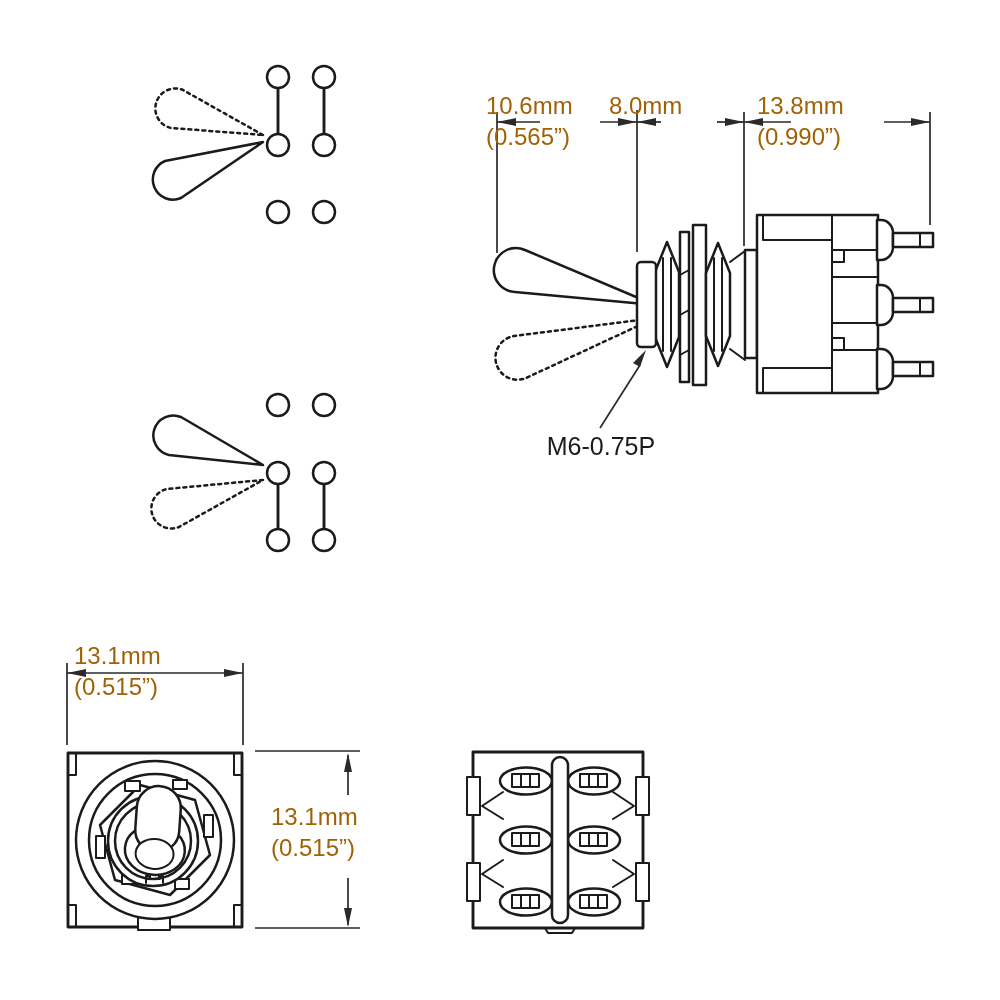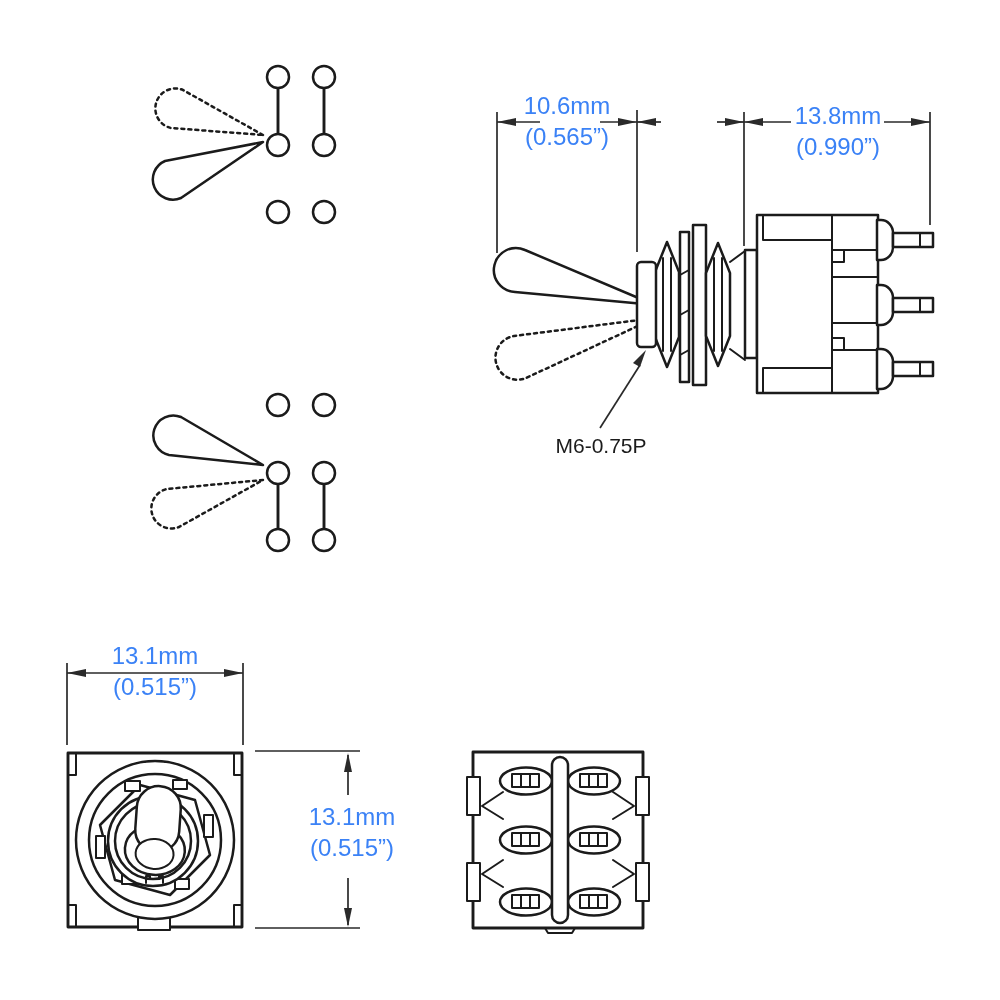--- a/index.html
+++ b/index.html
@@ -6,24 +6,24 @@
   #canvas{position:relative;width:1000px;height:1000px;background:#ffffff;overflow:hidden;
           font-family:"Liberation Sans", sans-serif;}
   #art{position:absolute;left:0;top:0;}
   .ln{stroke:#1b1b1b;stroke-width:2.5;fill:none;stroke-linejoin:round;stroke-linecap:round;}
   .lnf{stroke:#1b1b1b;stroke-width:2.5;fill:#ffffff;stroke-linejoin:round;}
   .thk{stroke-width:2.9;}
   .w2{stroke-width:2;}
   .dash{stroke-dasharray:3 4;}
   .thin{stroke:#2a2a2a;stroke-width:1.7;fill:none;}
   .arr{fill:#2a2a2a;stroke:none;}
-  .dim{position:absolute;color:#3b82f6;font-size:24px;line-height:31px;text-align:center;
+  .dim{position:absolute;color:#a16207;font-size:24px;line-height:31px;text-align:left;
        white-space:nowrap;}
   .dim span{display:block;}
-  .lbl{position:absolute;color:#1b1b1b;font-size:21px;line-height:28px;text-align:center;
+  .lbl{position:absolute;color:#1b1b1b;font-size:25px;line-height:28px;text-align:center;
        white-space:nowrap;}
 </style>
 </head>
 <body>
 
 <div id="canvas">
 
 <svg id="art" width="1000" height="1000" viewBox="0 0 1000 1000">
 
   <g>
@@ -216,22 +216,23 @@
     <rect class="lnf" x="552" y="757" width="16" height="166" rx="8"></rect>
     <path class="ln w2" d="M545,928 L548,933 L572,933 L575,928"></path>
   </g>
 </svg>
 
 <div class="dim" style="left:486px;top:90px;width:162px;">
   <span>10.6mm</span>
   <span>(0.565”)</span>
 </div>
 <div class="dim" style="left:609px;top:90px;width:162px;">
-</div>
-<div class="dim" style="left:757px;top:100px;width:162px;">
+  <span>8.0mm</span>
+</div>
+<div class="dim" style="left:757px;top:90px;width:162px;">
   <span>13.8mm</span>
   <span>(0.990”)</span>
 </div>
 <div class="dim" style="left:74px;top:640px;width:162px;">
   <span>13.1mm</span>
   <span>(0.515”)</span>
 </div>
 <div class="dim" style="left:271px;top:801px;width:162px;">
   <span>13.1mm</span>
   <span>(0.515”)</span>

